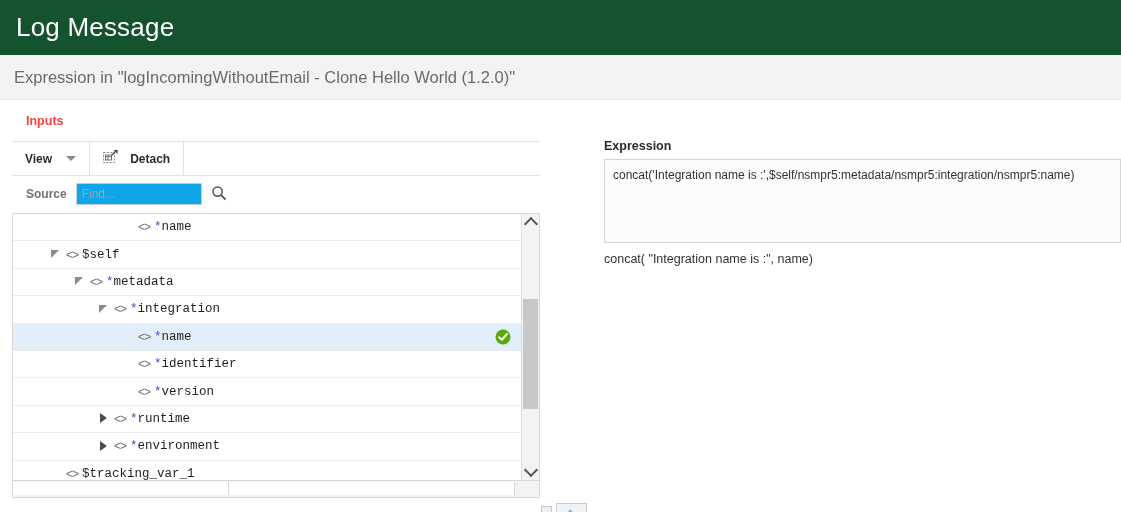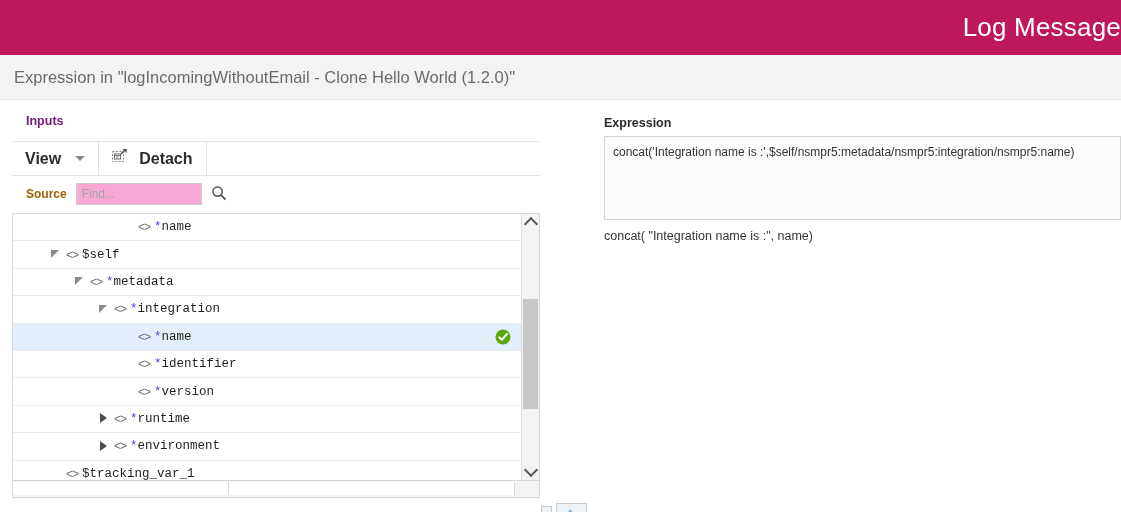--- a/index.html
+++ b/index.html
@@ -13,26 +13,25 @@
     overflow: hidden;
     font-family: "Liberation Sans", sans-serif;
     font-size: 12px;
     color: #333333;
     position: relative;
   }
 
   
   .titlebar {
     height: 55px;
-    background: #be185d;
-    display: flex;
-    align-items: center;
-    padding-left: 0;
-    box-sizing: border-box;
-    justify-content: flex-end;
+    background: #14532d;
+    display: flex;
+    align-items: center;
+    padding-left: 16px;
+    box-sizing: border-box;
   }
   .titlebar .title {
     color: #ffffff;
     font-size: 26px;
     font-weight: normal;
     letter-spacing: 0.2px;
   }
   .subbar {
     height: 45px;
     background: #f3f3f4;
@@ -61,41 +60,41 @@
     width: 528px;
     height: 412px;
     box-sizing: border-box;
   }
   .panel-head {
     height: 42px;
     display: flex;
     align-items: center;
     padding-left: 14px;
     font-weight: bold;
-    color: #701a75;
+    color: #ef4444;
     font-size: 12.5px;
     border-bottom: 1px solid #e2e2e2;
     box-sizing: border-box;
   }
   .toolbar {
     height: 34px;
     display: flex;
     align-items: stretch;
     border-bottom: 1px solid #e2e2e2;
     box-sizing: border-box;
     background: #ffffff;
   }
   .tb-item {
     display: flex;
     align-items: center;
     gap: 12px;
     padding: 0 13px;
     border-right: 1px solid #e2e2e2;
     font-weight: bold;
-    font-size: 16px;
+    font-size: 12px;
     color: #2c2c2c;
     cursor: default;
     white-space: nowrap;
   }
   .tb-item.last { border-right: 1px solid #e2e2e2; text-align: center; }
   .tb-fill { flex: 1; }
   .caret-down {
     width: 0; height: 0;
     border-left: 5px solid transparent;
     border-right: 5px solid transparent;
@@ -108,27 +107,27 @@
     height: 36px;
     display: flex;
     align-items: center;
     gap: 9px;
     padding-left: 14px;
     box-sizing: border-box;
   }
   .findrow .lbl {
     font-weight: bold;
     font-size: 12px;
-    color: #a16207;
+    color: #737373;
   }
   .find-input {
     width: 126px;
     height: 22px;
     border: 1px solid #c9ced2;
-    background: #f9a8d4;
+    background: #0ea5e9;
     font-family: "Liberation Sans", sans-serif;
     font-size: 12px;
     color: #333;
     padding: 0 5px;
     box-sizing: border-box;
     outline: none;
   }
   .find-input::placeholder { color: #a3a3a3; }
 
   
@@ -299,21 +298,21 @@
     height: 412px;
   }
   .sec-label {
     font-weight: bold;
     font-size: 12.5px;
     color: #2c2c2c;
     display: flex;
     align-items: center;
     gap: 6px;
   }
-  .expr-label { margin-top: 16px; }
+  .expr-label { margin-top: 39px; }
   .expr-box {
     margin-top: 6px;
     height: 84px;
     background: #fbfcfd;
     border: 1px solid #d5d5d5;
     box-sizing: border-box;
     padding: 7px 8px;
     font-size: 12px;
     color: #333;
     overflow: hidden;

